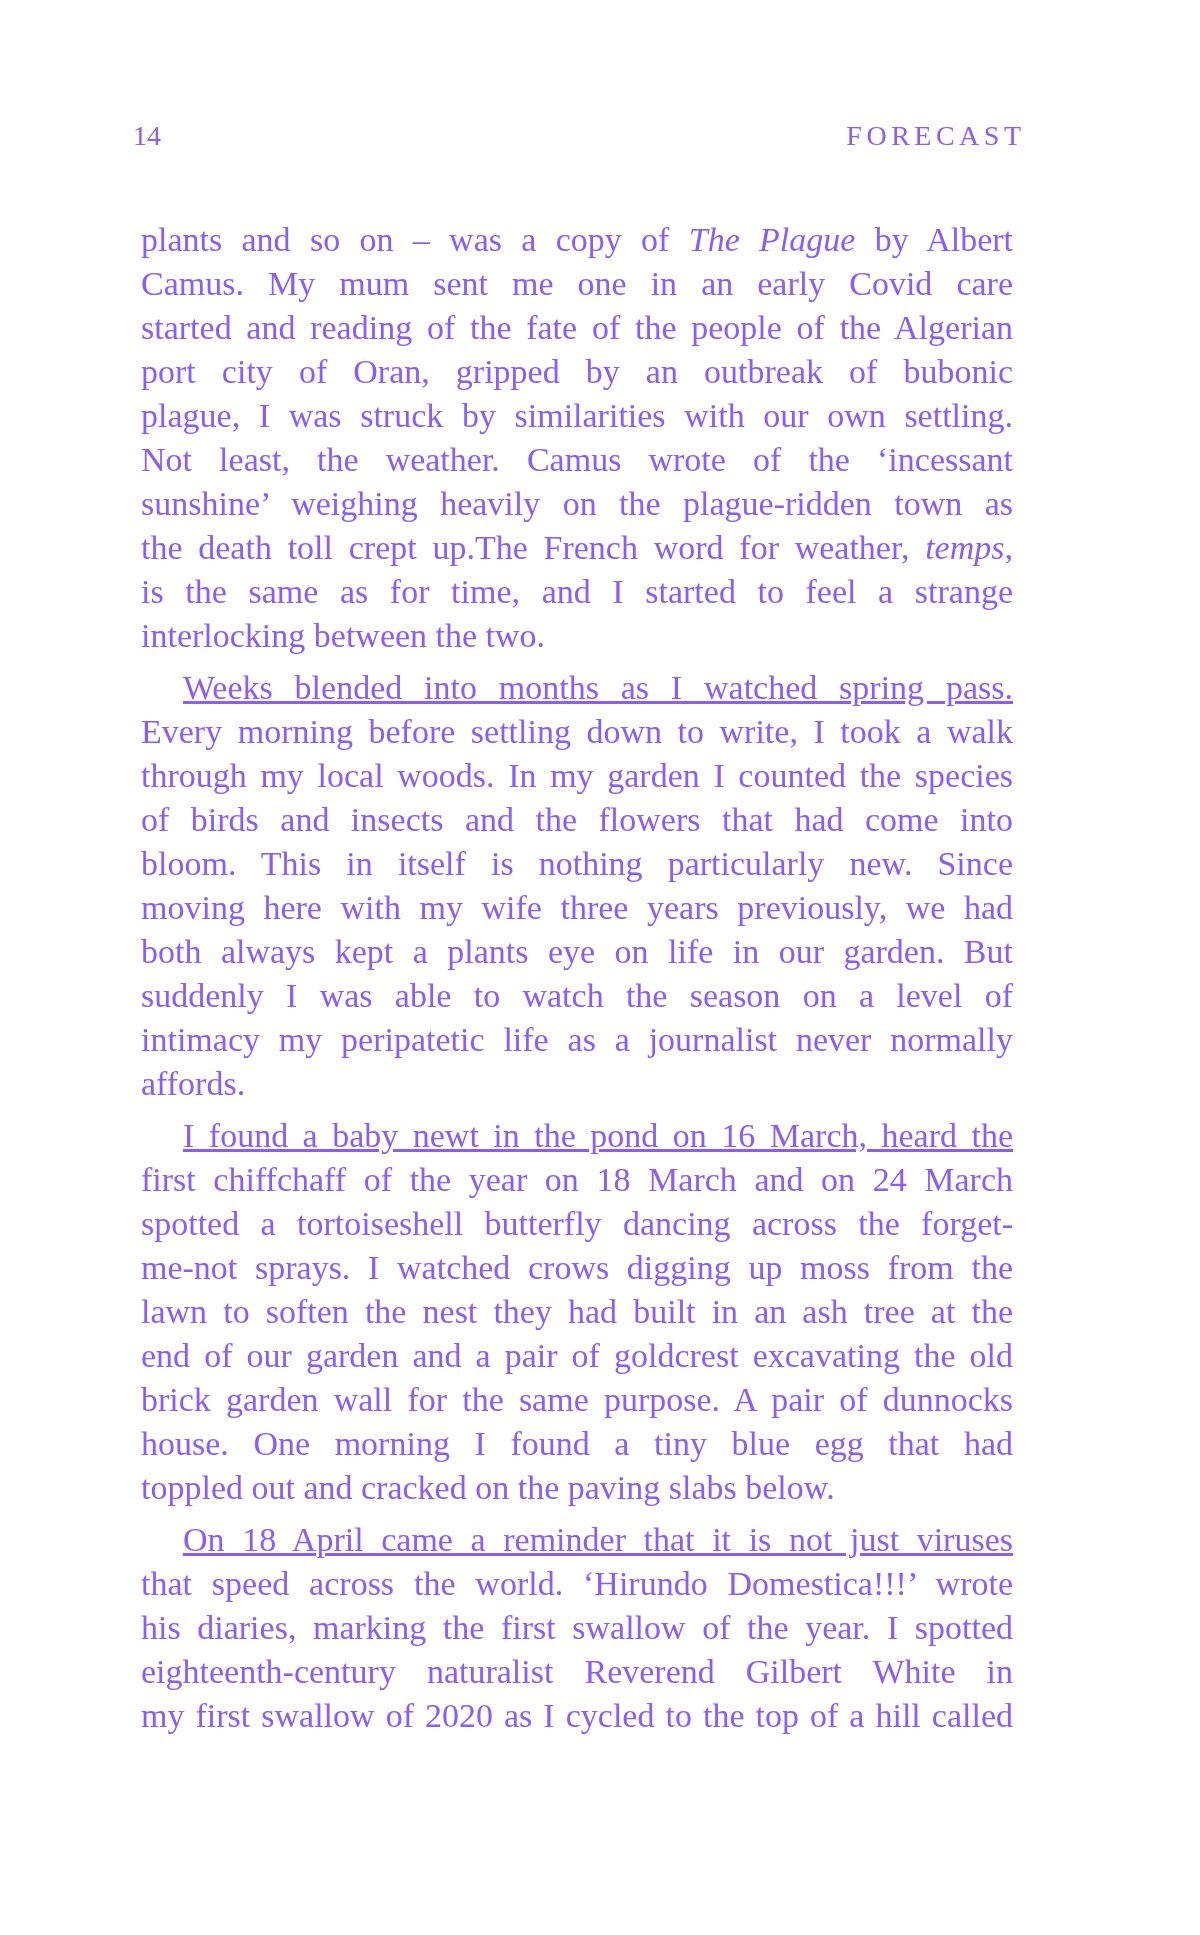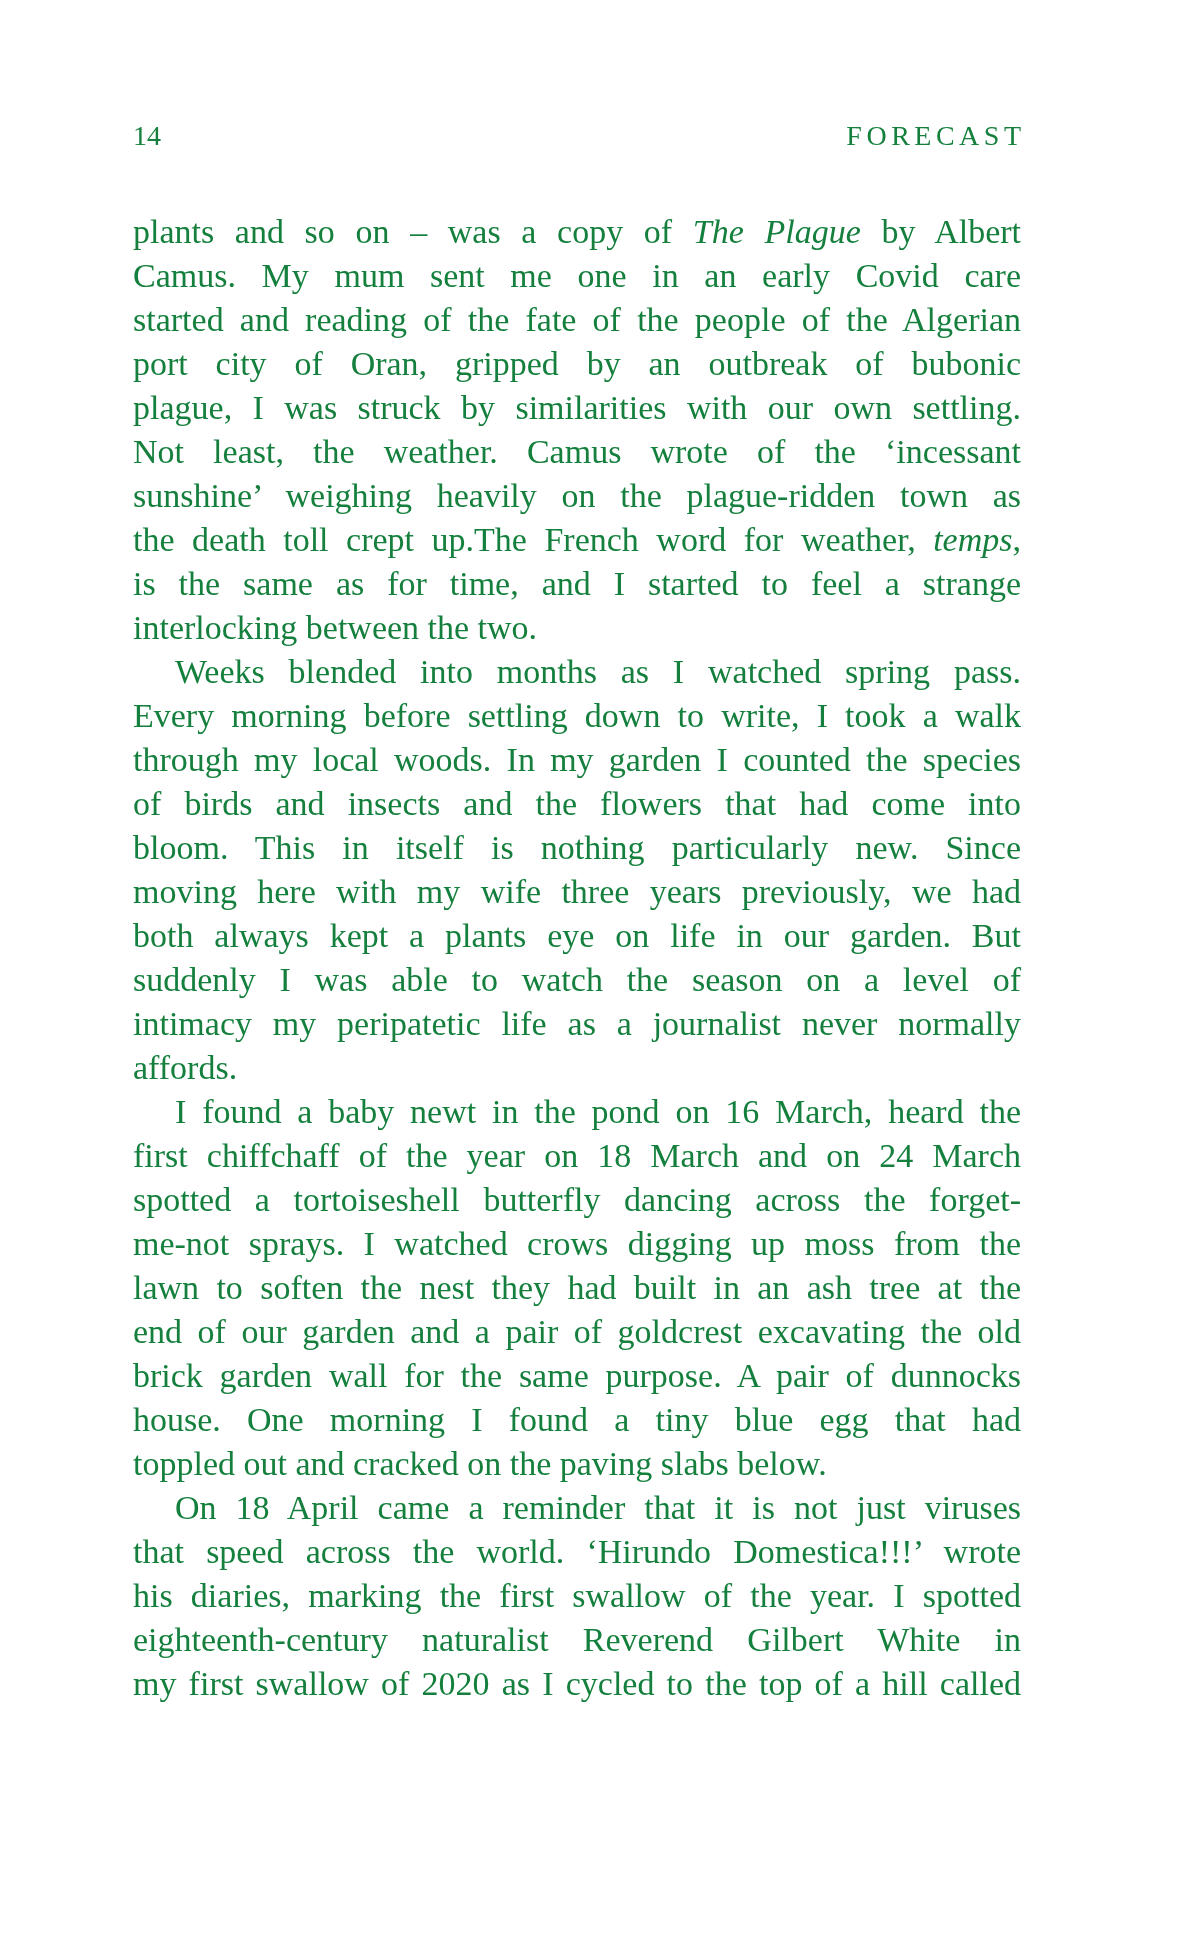--- a/index.html
+++ b/index.html
@@ -6,21 +6,21 @@
     margin: 0;
     padding: 0;
     background: #ffffff;
   }
   .page {
     position: relative;
     width: 1200px;
     height: 1935px;
     background: #ffffff;
     font-family: "Liberation Serif", serif;
-    color: #15803d;
+    color: #8b5cf6;
     overflow: hidden;
   }
   .running-head {
     position: absolute;
     left: 133px;
     top: 122px;
     width: 888px;
     display: flex;
     justify-content: space-between;
     align-items: baseline;
@@ -32,31 +32,32 @@
     margin-right: -4.5px;
   }
   .page-body {
     position: absolute;
     left: 133px;
     top: 210px;
     width: 888px;
     font-size: 34px;
     line-height: 44px;
   }
-  .paragraph { margin: 0; }
+  .paragraph { margin: 8px; }
   .line {
     text-align: justify;
     text-align-last: justify;
     white-space: normal;
   }
   .line.flush {
     text-align-last: left;
   }
   .line.indent {
     text-indent: 42px;
+    text-decoration: underline;
   }
   .line em {
     font-style: italic;
   }
 </style>
 </head>
 <body>
 
 <div class="page">
   <div class="running-head">

